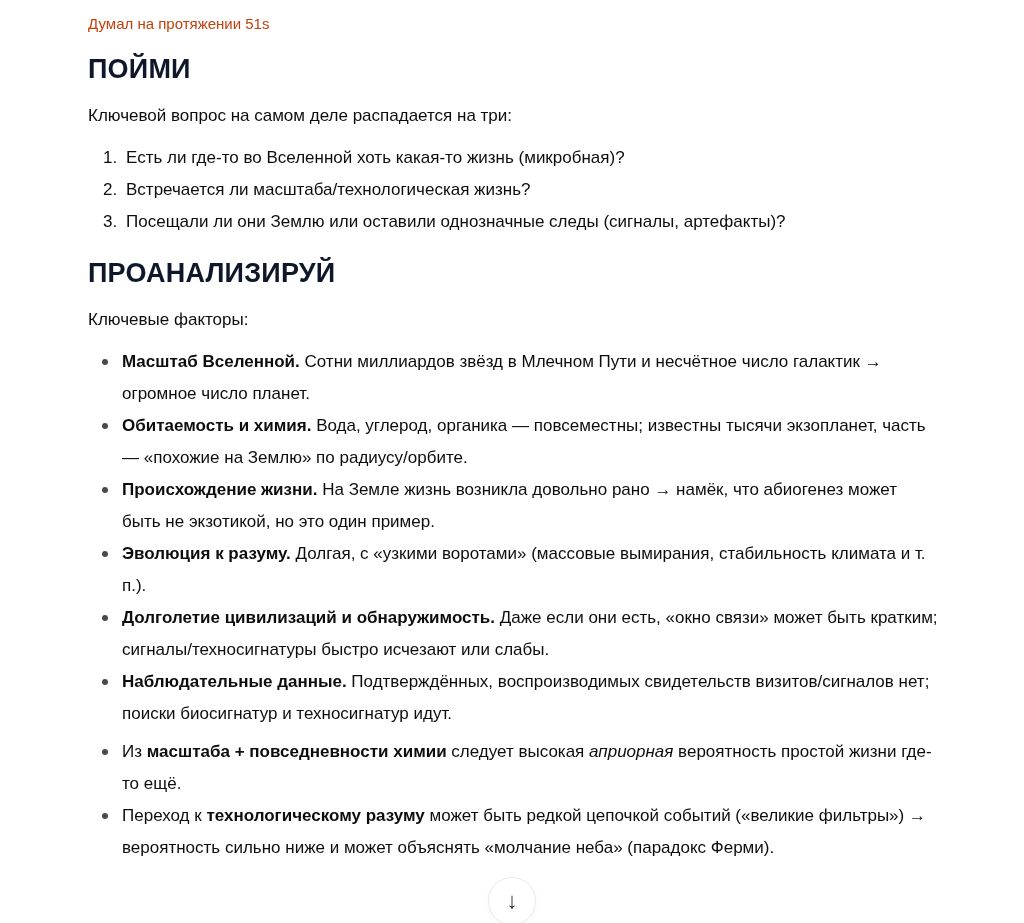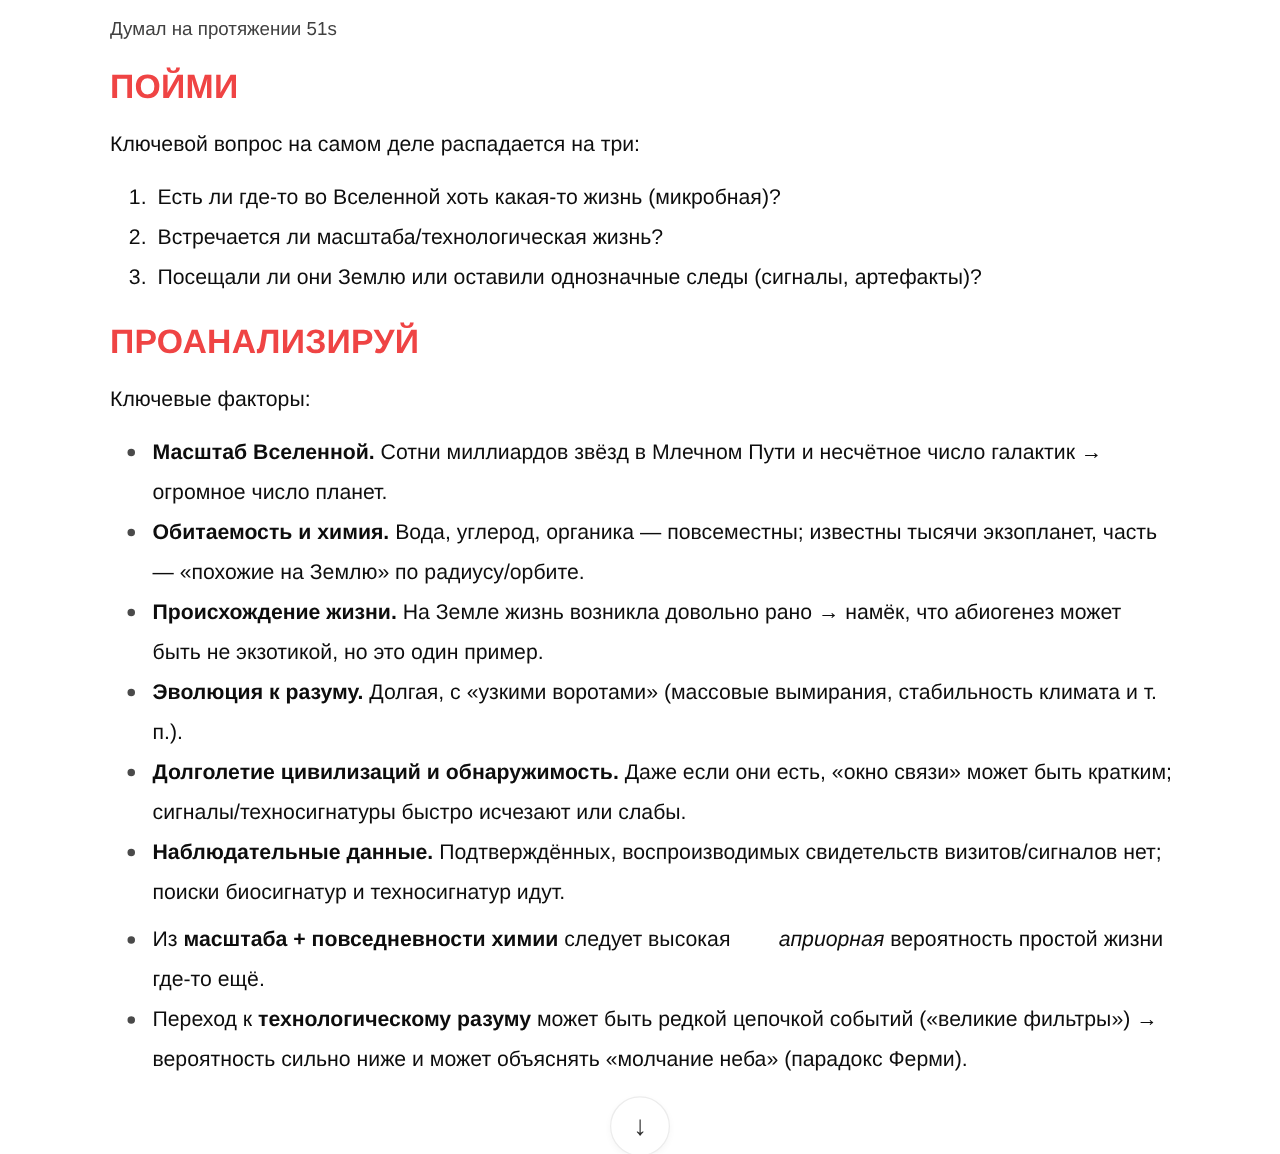--- a/index.html
+++ b/index.html
@@ -12,30 +12,30 @@
     position: relative;
   }
   .content {
     position: absolute;
     left: 88px; top: 14px;
     width: 850px;
   }
   .thinking-label {
     font-size: 15px;
     line-height: 20px;
-    color: #404040;
+    color: #c2410c;
     cursor: pointer;
   }
   h2.section-heading {
     font-size: 27px;
     line-height: 34px;
     font-weight: 700;
     letter-spacing: 0.2px;
     margin: 18px 0 16px 0;
-    color: #ef4444;
+    color: #0f172a;
   }
   p.section-intro {
     font-size: 17px;
     line-height: 28px;
     margin: 0 0 12px 0;
   }
   ol.numbered-list {
     margin: 0 0 6px 0;
     padding-left: 34px;
     list-style: decimal;
@@ -57,21 +57,21 @@
   }
   ul.bullet-list li::before {
     content: '';
     position: absolute;
     left: -20px; top: 13px;
     width: 6px; height: 6px;
     border-radius: 50%;
     background: #4a4a4a;
   }
   .seg-b { font-weight: 700; text-align: right; }
-  .seg-i { font-style: italic; margin-left: 34px; }
+  .seg-i { font-style: italic; }
   .scroll-down-btn {
     position: absolute;
     left: 50%;
     top: 877px;
     transform: translateX(-50%);
     width: 48px; height: 48px;
     border-radius: 50%;
     background: #ffffff;
     border: 1px solid #ececec;
     box-shadow: 0 2px 6px rgba(0,0,0,0.04);

